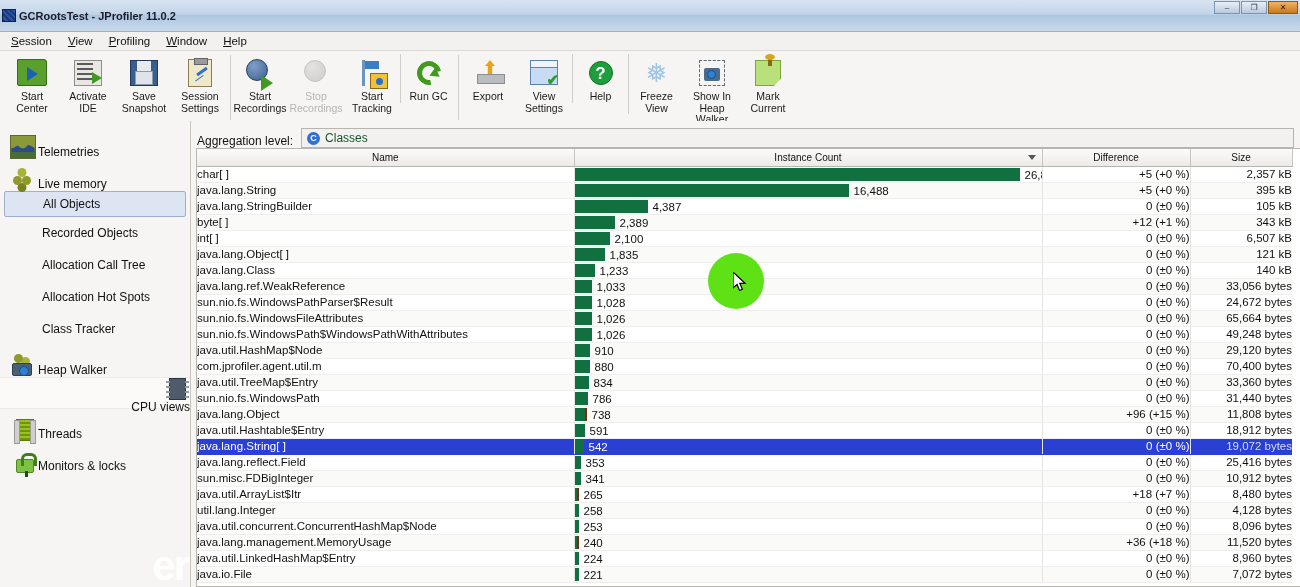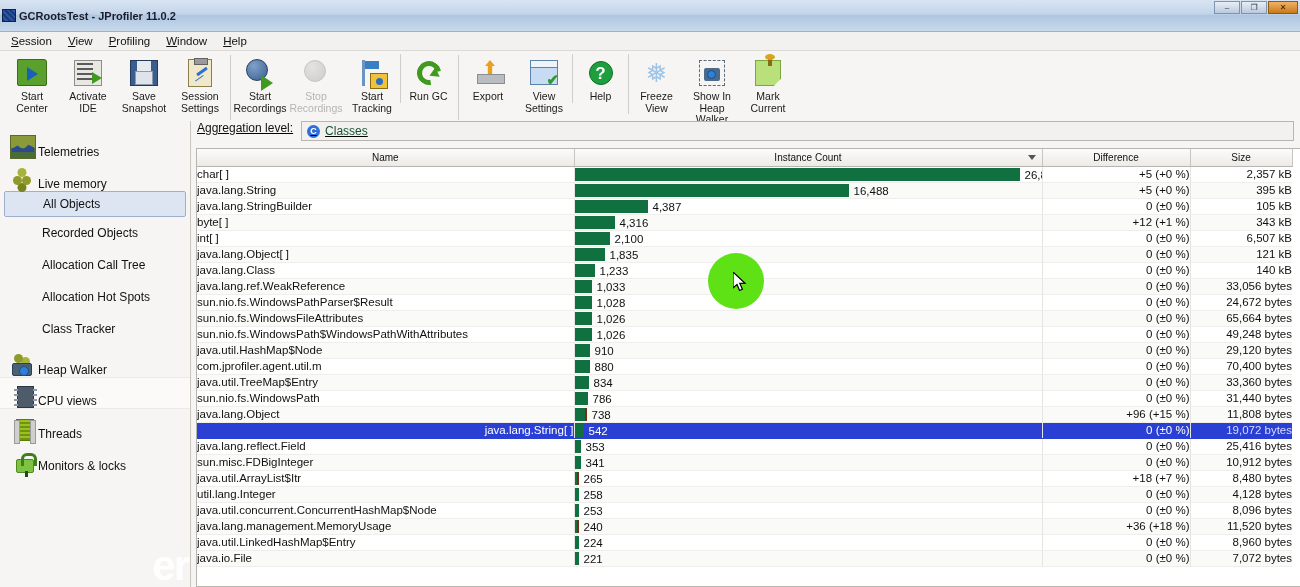--- a/index.html
+++ b/index.html
@@ -162,21 +162,21 @@
     padding-left: 42px; font-size: 12px; color: #111; cursor: default;
   }
   .side-sub.selected {
     background: #dde4f2;
     border: 1px solid #9fb0cd;
     border-radius: 2px;
     margin: 0 4px 0 4px;
     padding-left: 38px;
     height: 26px;
   }
-  .side-row.hoverline { border-top:1px solid #eceae6; border-bottom:1px solid #eceae6; background:#fbfaf8; }
+  .side-row.hoverline { border-top:1px solid #eceae6; border-bottom:1px solid #eceae6; background:#fbfaf8;flex-direction:column; }
 
   .si { width: 26px; height: 24px; position: relative; }
   .si-telemetry { background: linear-gradient(to bottom,#8a9a3a 0 55%, #4a6b3a 55% 100%); border:1px solid #5a6a2a; }
   .si-telemetry::after { content:""; position:absolute; left:1px; right:1px; top:8px; height:8px; background:#2b4a8f; clip-path: polygon(0 60%,25% 20%,50% 70%,75% 10%,100% 45%,100% 100%,0 100%); }
   .si-livemem { background:transparent; }
   .si-livemem::before { content:""; position:absolute; left:3px; top:9px; width:9px; height:9px; border-radius:50%; background:#8f9a2a; box-shadow:9px 0 0 #8f9a2a, 4.5px -8px 0 #a8b33a, 4.5px 7px 0 #78821f; }
   .si-heap { background:transparent; }
   .si-heap::before { content:""; position:absolute; left:4px; top:1px; width:9px; height:9px; border-radius:50%; background:#8f9a2a; box-shadow:7px 3px 0 #a8b33a; }
   .si-heap-cam { position:absolute; left:2px; bottom:1px; width:20px; height:13px; background:#4a6075; border:1px solid #2d3f52; border-radius:2px; }
   .si-heap-cam::after { content:""; position:absolute; left:6px; top:2px; width:8px; height:8px; border-radius:50%; background:#2f7fd6; border:1px solid #1b4e86; }
@@ -196,23 +196,22 @@
     line-height: 38px; opacity: .92; letter-spacing: -2px;
     pointer-events: none;
   }
 
   
   .main {
     flex: 1; background: #f6f5f3; position: relative;
     display: flex; flex-direction: column;
   }
   .agg-bar {
-    height: 27px; display: flex; align-items: flex-start;
+    height: 27px; display: flex; align-items: flex-end;
     padding: 0 6px 0 6px;
-    text-decoration: underline;
   }
   .agg-label { font-size: 12px; color: #111; margin-right: 8px; }
   .agg-combo {
     flex: 1; height: 20px;
     background: #f2f1ef; border: 1px solid #b7b5b0;
     display: flex; align-items: center; padding-left: 5px;
   }
   .agg-badge {
     width: 13px; height: 13px; border-radius: 50%;
     background: #2f6fd6; color: #fff; font-size: 9px; font-weight: bold;
@@ -242,21 +241,21 @@
   table.grid td {
     height: 16px; font-size: 11.5px; color: #111;
     border-bottom: 1px solid #efeeec;
     padding: 0; overflow: hidden; white-space: nowrap;
   }
   td.c-name { padding-left: 3px; border-right: 1px solid #e6e4e1; }
   td.c-count { position: relative; border-right: 1px solid #e6e4e1; }
   td.c-diff { text-align: right; padding-right: 4px; border-right: 1px solid #e6e4e1; }
   td.c-size { text-align: right; padding-right: 5px; }
   tr.alt td { background: #fafaf9; }
-  tr.sel td { background: #2a3fd4; color: #fff; border-bottom-color:#2a3fd4;text-align:right; }
+  tr.sel td { background: #2a3fd4; color: #fff; border-bottom-color:#2a3fd4; }
   tr.sel td.c-size { color:#d8dcff; }
 
   .barbox { position: absolute; left: 0; top: 1px; bottom: 1px; display: flex; align-items: stretch; }
   .bar-main { background: #10703f; }
   .bar-extra { background: #7a2b10; }
   .barval { position: absolute; top: 0; font-size: 11.5px; line-height: 16px; color: #111; }
   tr.sel .barval { color: #fff; }
 
   
   .click-dot {
@@ -516,21 +515,21 @@
                 </td>
                 <td class="c-diff">0 (±0 %)</td>
                 <td class="c-size">105 kB</td>
               </tr>
               <tr class="alt">
                 <td class="c-name">byte[ ]</td>
                 <td class="c-count">
                   <span class="barbox">
                     <span class="bar-main" style="width:40px"></span>
                   </span>
-                  <span class="barval" style="left:45px">4,316</span>
+                  <span class="barval" style="left:45px">2,389</span>
                 </td>
                 <td class="c-diff">+12 (+1 %)</td>
                 <td class="c-size">343 kB</td>
               </tr>
               <tr class="">
                 <td class="c-name">int[ ]</td>
                 <td class="c-count">
                   <span class="barbox">
                     <span class="bar-main" style="width:35px"></span>
                   </span>
@@ -653,20 +652,31 @@
                 <td class="c-name">java.lang.Object</td>
                 <td class="c-count">
                   <span class="barbox">
                     <span class="bar-main" style="width:10px"></span>
                     <span class="bar-extra" style="width:2px"></span>
                   </span>
                   <span class="barval" style="left:17px">738</span>
                 </td>
                 <td class="c-diff">+96 (+15 %)</td>
                 <td class="c-size">11,808 bytes</td>
+              </tr>
+              <tr class="">
+                <td class="c-name">java.util.Hashtable$Entry</td>
+                <td class="c-count">
+                  <span class="barbox">
+                    <span class="bar-main" style="width:10px"></span>
+                  </span>
+                  <span class="barval" style="left:15px">591</span>
+                </td>
+                <td class="c-diff">0 (±0 %)</td>
+                <td class="c-size">18,912 bytes</td>
               </tr>
               <tr class="sel">
                 <td class="c-name">java.lang.String[ ]</td>
                 <td class="c-count">
                   <span class="barbox">
                     <span class="bar-main" style="width:9px"></span>
                   </span>
                   <span class="barval" style="left:14px">542</span>
                 </td>
                 <td class="c-diff">0 (±0 %)</td>

